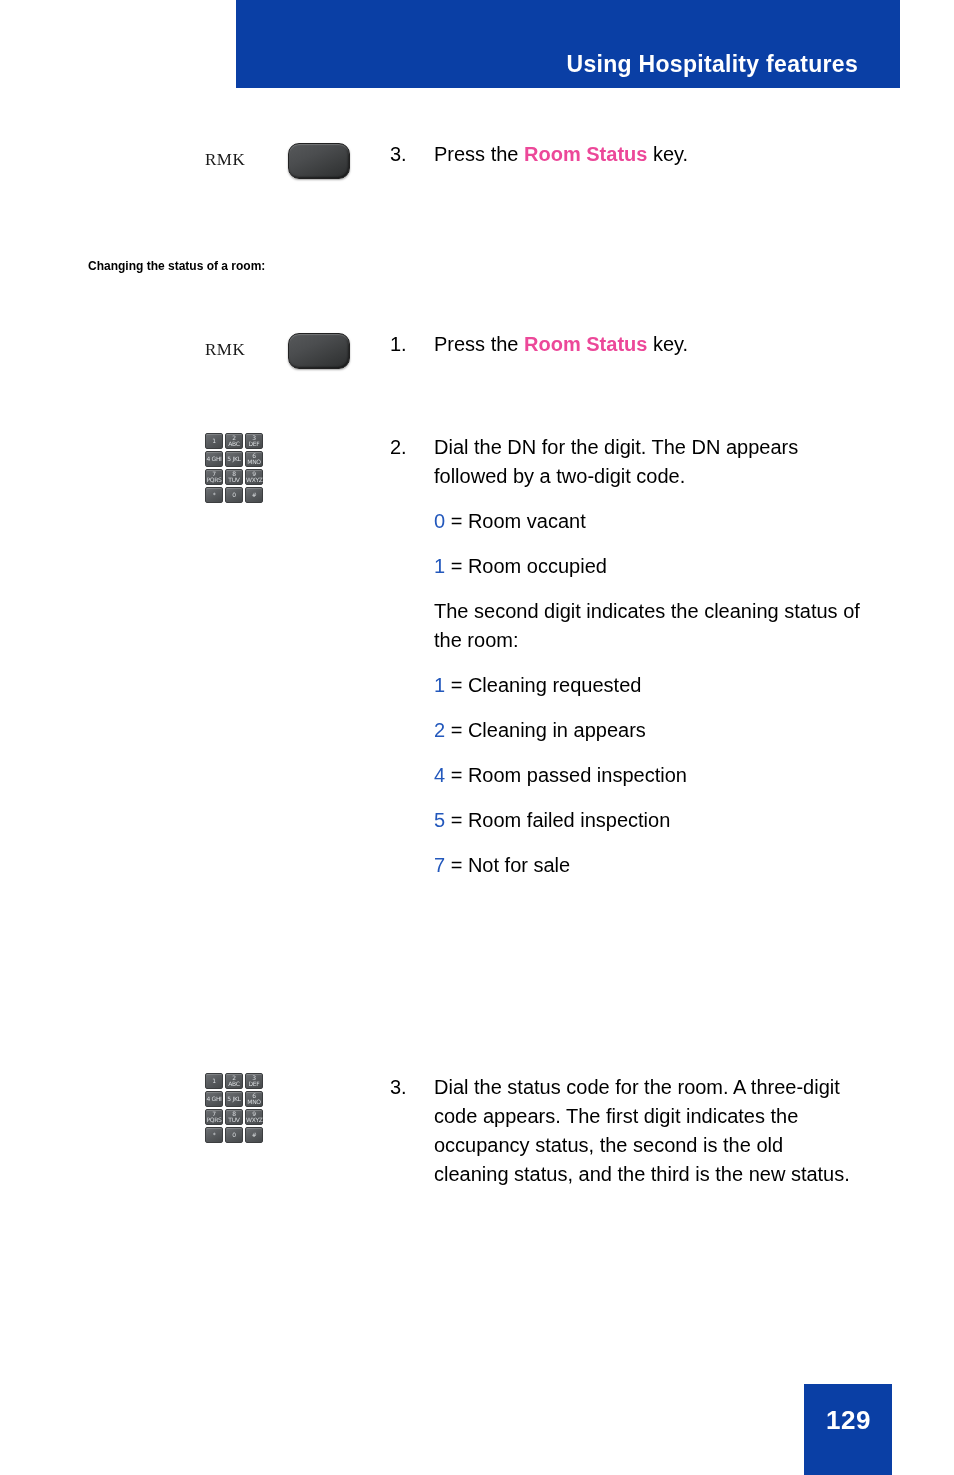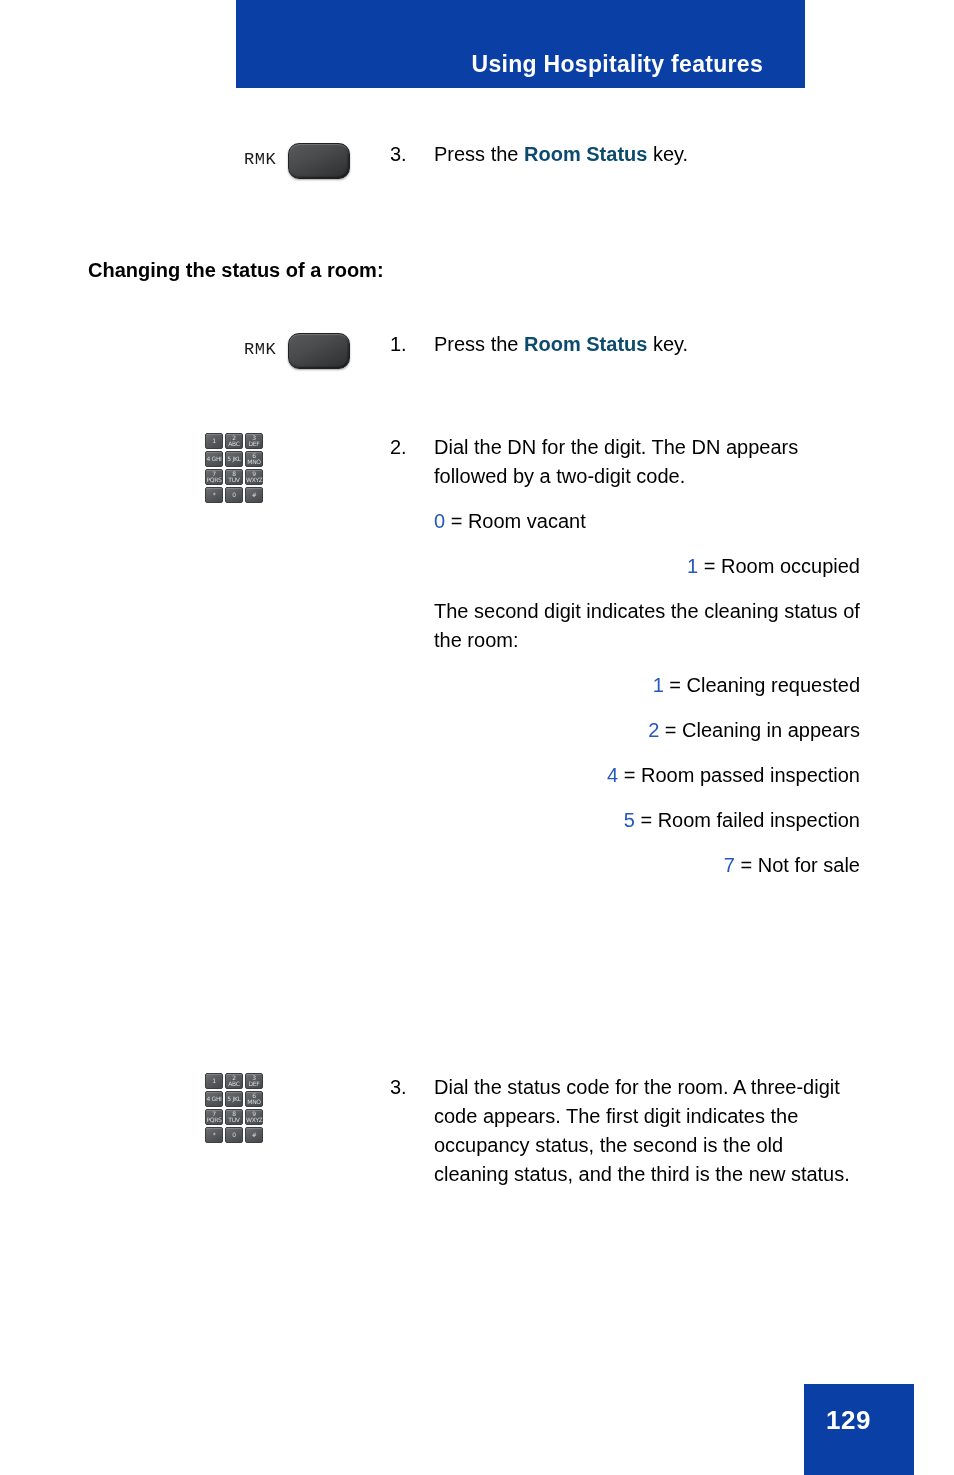--- a/index.html
+++ b/index.html
@@ -14,21 +14,21 @@
     overflow: hidden;
     font-family: "Liberation Sans", sans-serif;
     color: #000000;
   }
 
   
   .header-bar {
     position: absolute;
     left: 236px;
     top: 0;
-    width: 569px;
+    width: 664px;
     height: 88px;
     background: #0A3FA5;
   }
   .header-title {
     position: absolute;
     right: 42px;
     bottom: 10px;
     color: #ffffff;
     font-size: 23px;
     font-weight: bold;
@@ -41,21 +41,21 @@
     position: absolute;
     left: 0;
     top: 88px;
     width: 954px;
   }
 
   .section-heading {
     position: absolute;
     left: 88px;
     top: 171px;
-    font-size: 20px;
+    font-size: 12px;
     font-weight: bold;
     color: #000000;
     white-space: nowrap;
   }
 
   
   .step-row {
     position: absolute;
     left: 0;
     width: 954px;
@@ -87,47 +87,45 @@
     font-size: 20px;
     line-height: 29px;
     color: #000;
   }
   .step-body p {
     margin: 0 0 16px 0;
   }
   .step-body p:last-child { margin-bottom: 0; }
 
   .blue-bold {
-    color: #0c4a6e;
+    color: #ec4899;
     font-weight: bold;
   }
   .blue-digit {
     color: #2358BC;
   }
 
   .code-pair {
     margin: 0 0 2px 0;
   }
   .code-line {
     margin: 0 0 14px 0;
-    text-align: right;
   }
 
   
   .rmk-label {
     position: absolute;
     left: 15px;
     top: 10px;
-    font-family: Liberation Mono, monospace;
+    font-family: Liberation Serif, serif;
     font-size: 17px;
     letter-spacing: 0.5px;
     color: #1a1a1a;
     -webkit-font-smoothing: none;
     font-weight: normal;
-    margin-left: 39px;
   }
   .rmk-key {
     position: absolute;
     left: 98px;
     top: 3px;
     width: 62px;
     height: 36px;
     border-radius: 11px;
     background: linear-gradient(155deg, #56585a 0%, #4b4d4f 35%, #3a3c3d 70%, #2c2e2f 100%);
     box-shadow: inset 0 1px 1px rgba(255,255,255,0.22),
@@ -169,21 +167,21 @@
     line-height: 6px;
     color: #d9dcdf;
     letter-spacing: -0.3px;
   }
 
   
   .footer-box {
     position: absolute;
     left: 804px;
     top: 1384px;
-    width: 110px;
+    width: 88px;
     height: 91px;
     background: #0A3FA5;
   }
   .footer-page {
     position: absolute;
     left: 22px;
     top: 21px;
     color: #ffffff;
     font-size: 26px;
     font-weight: bold;

